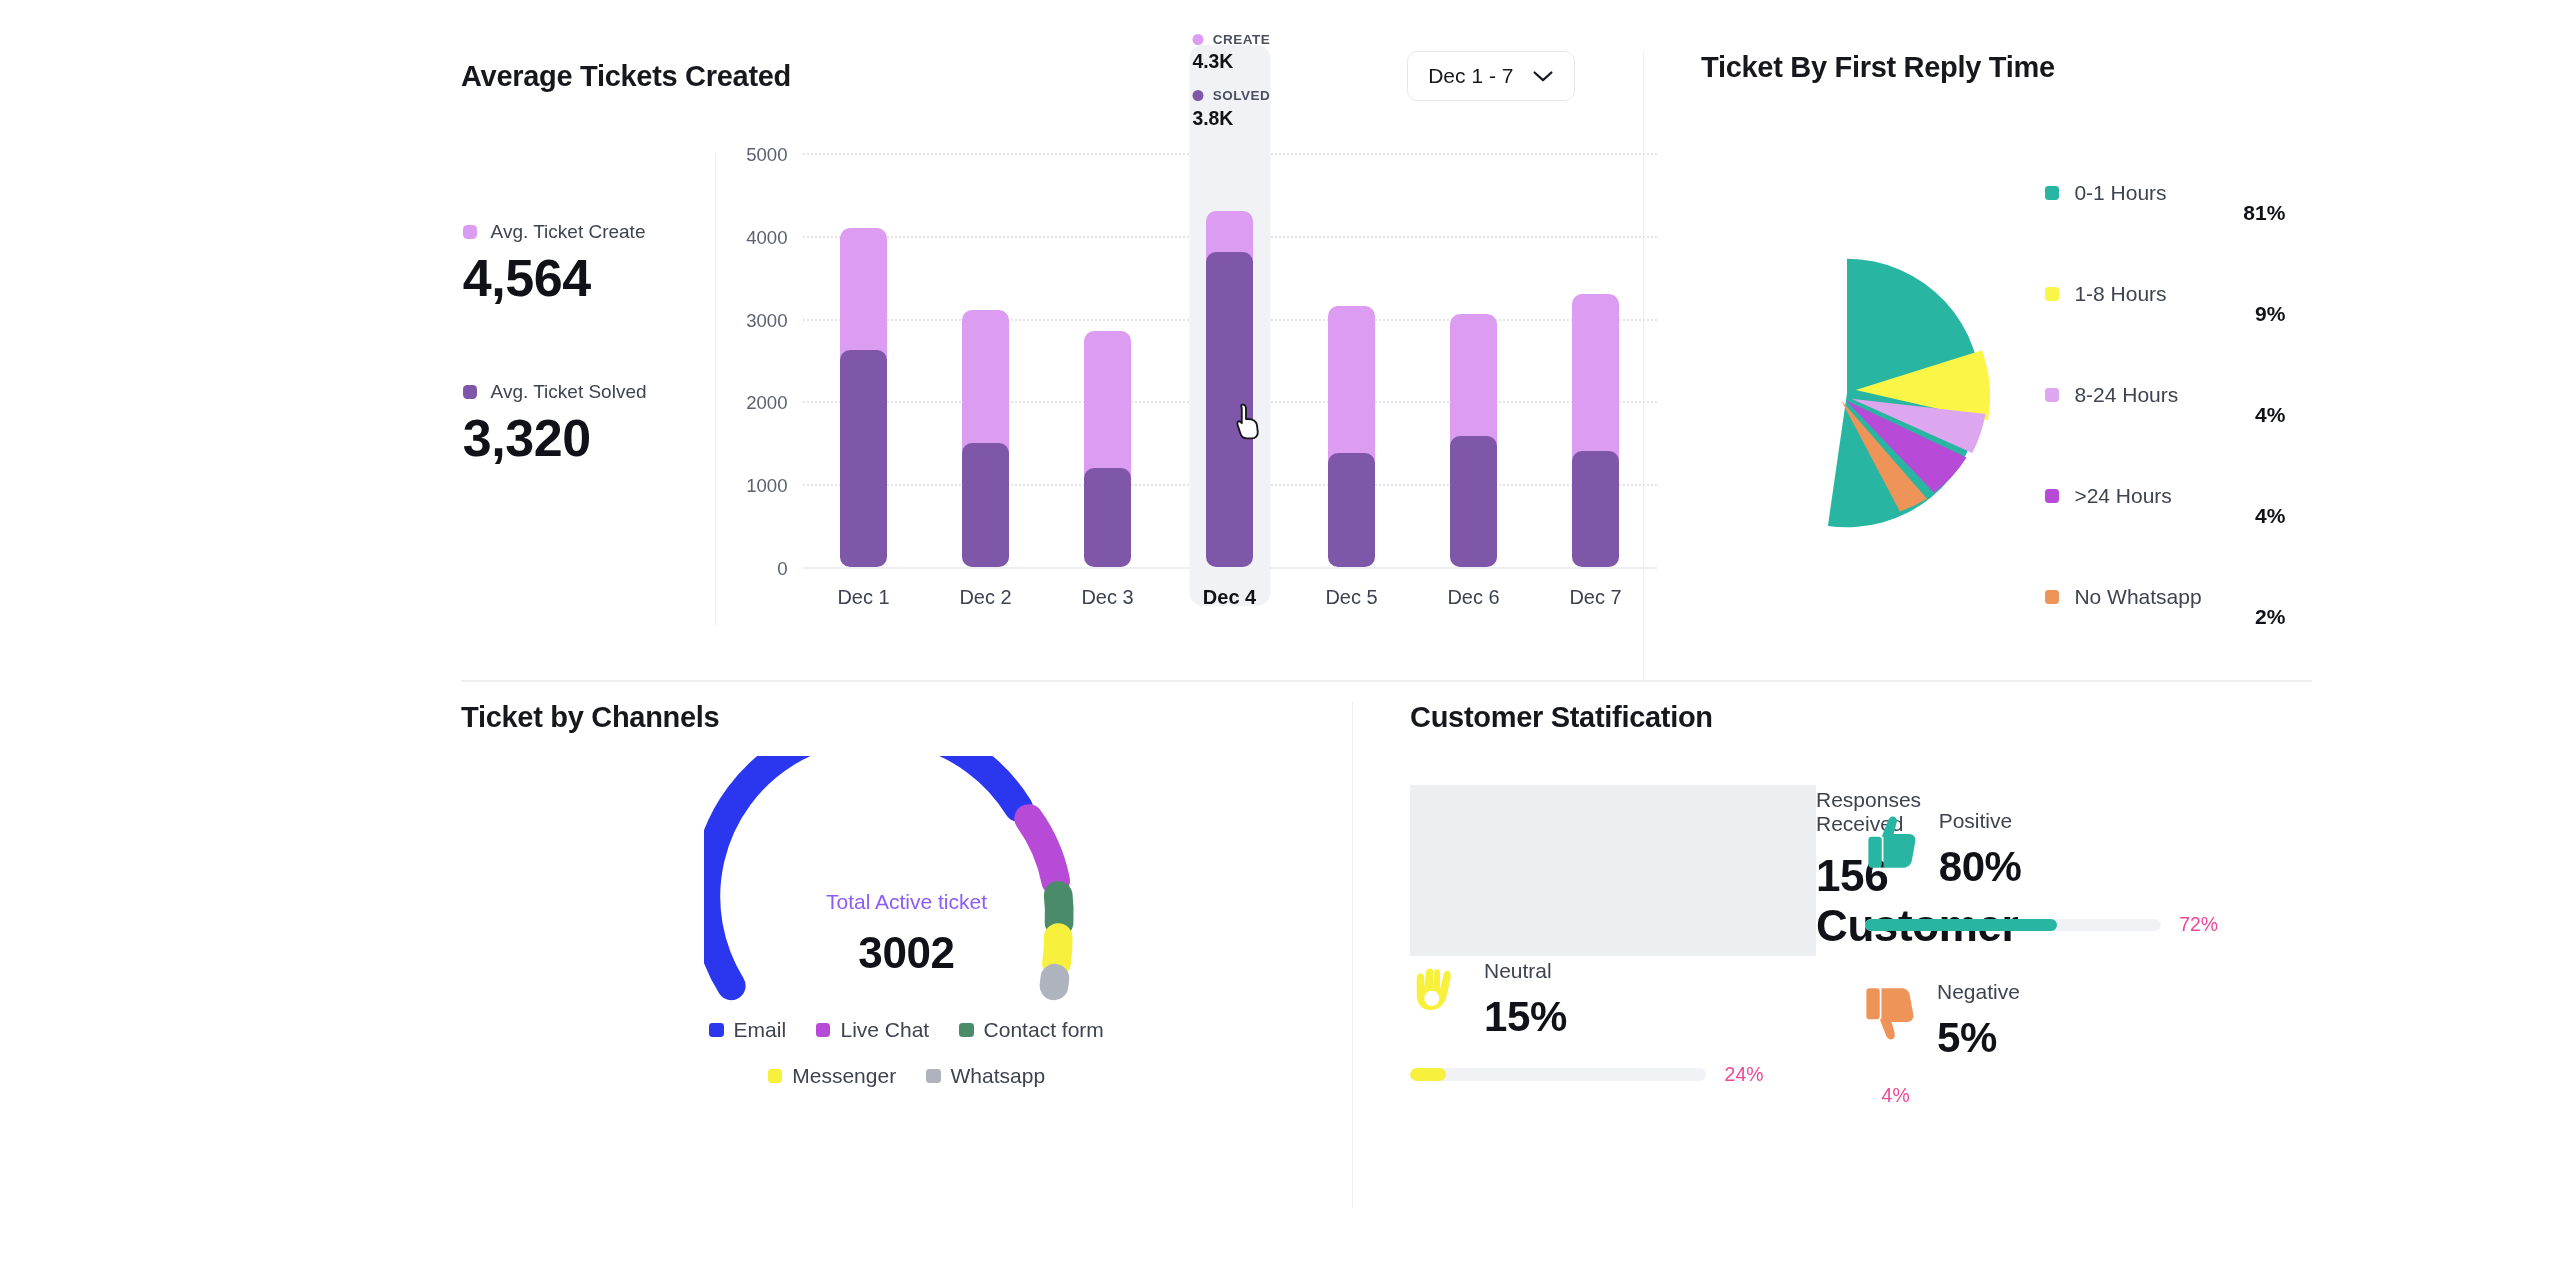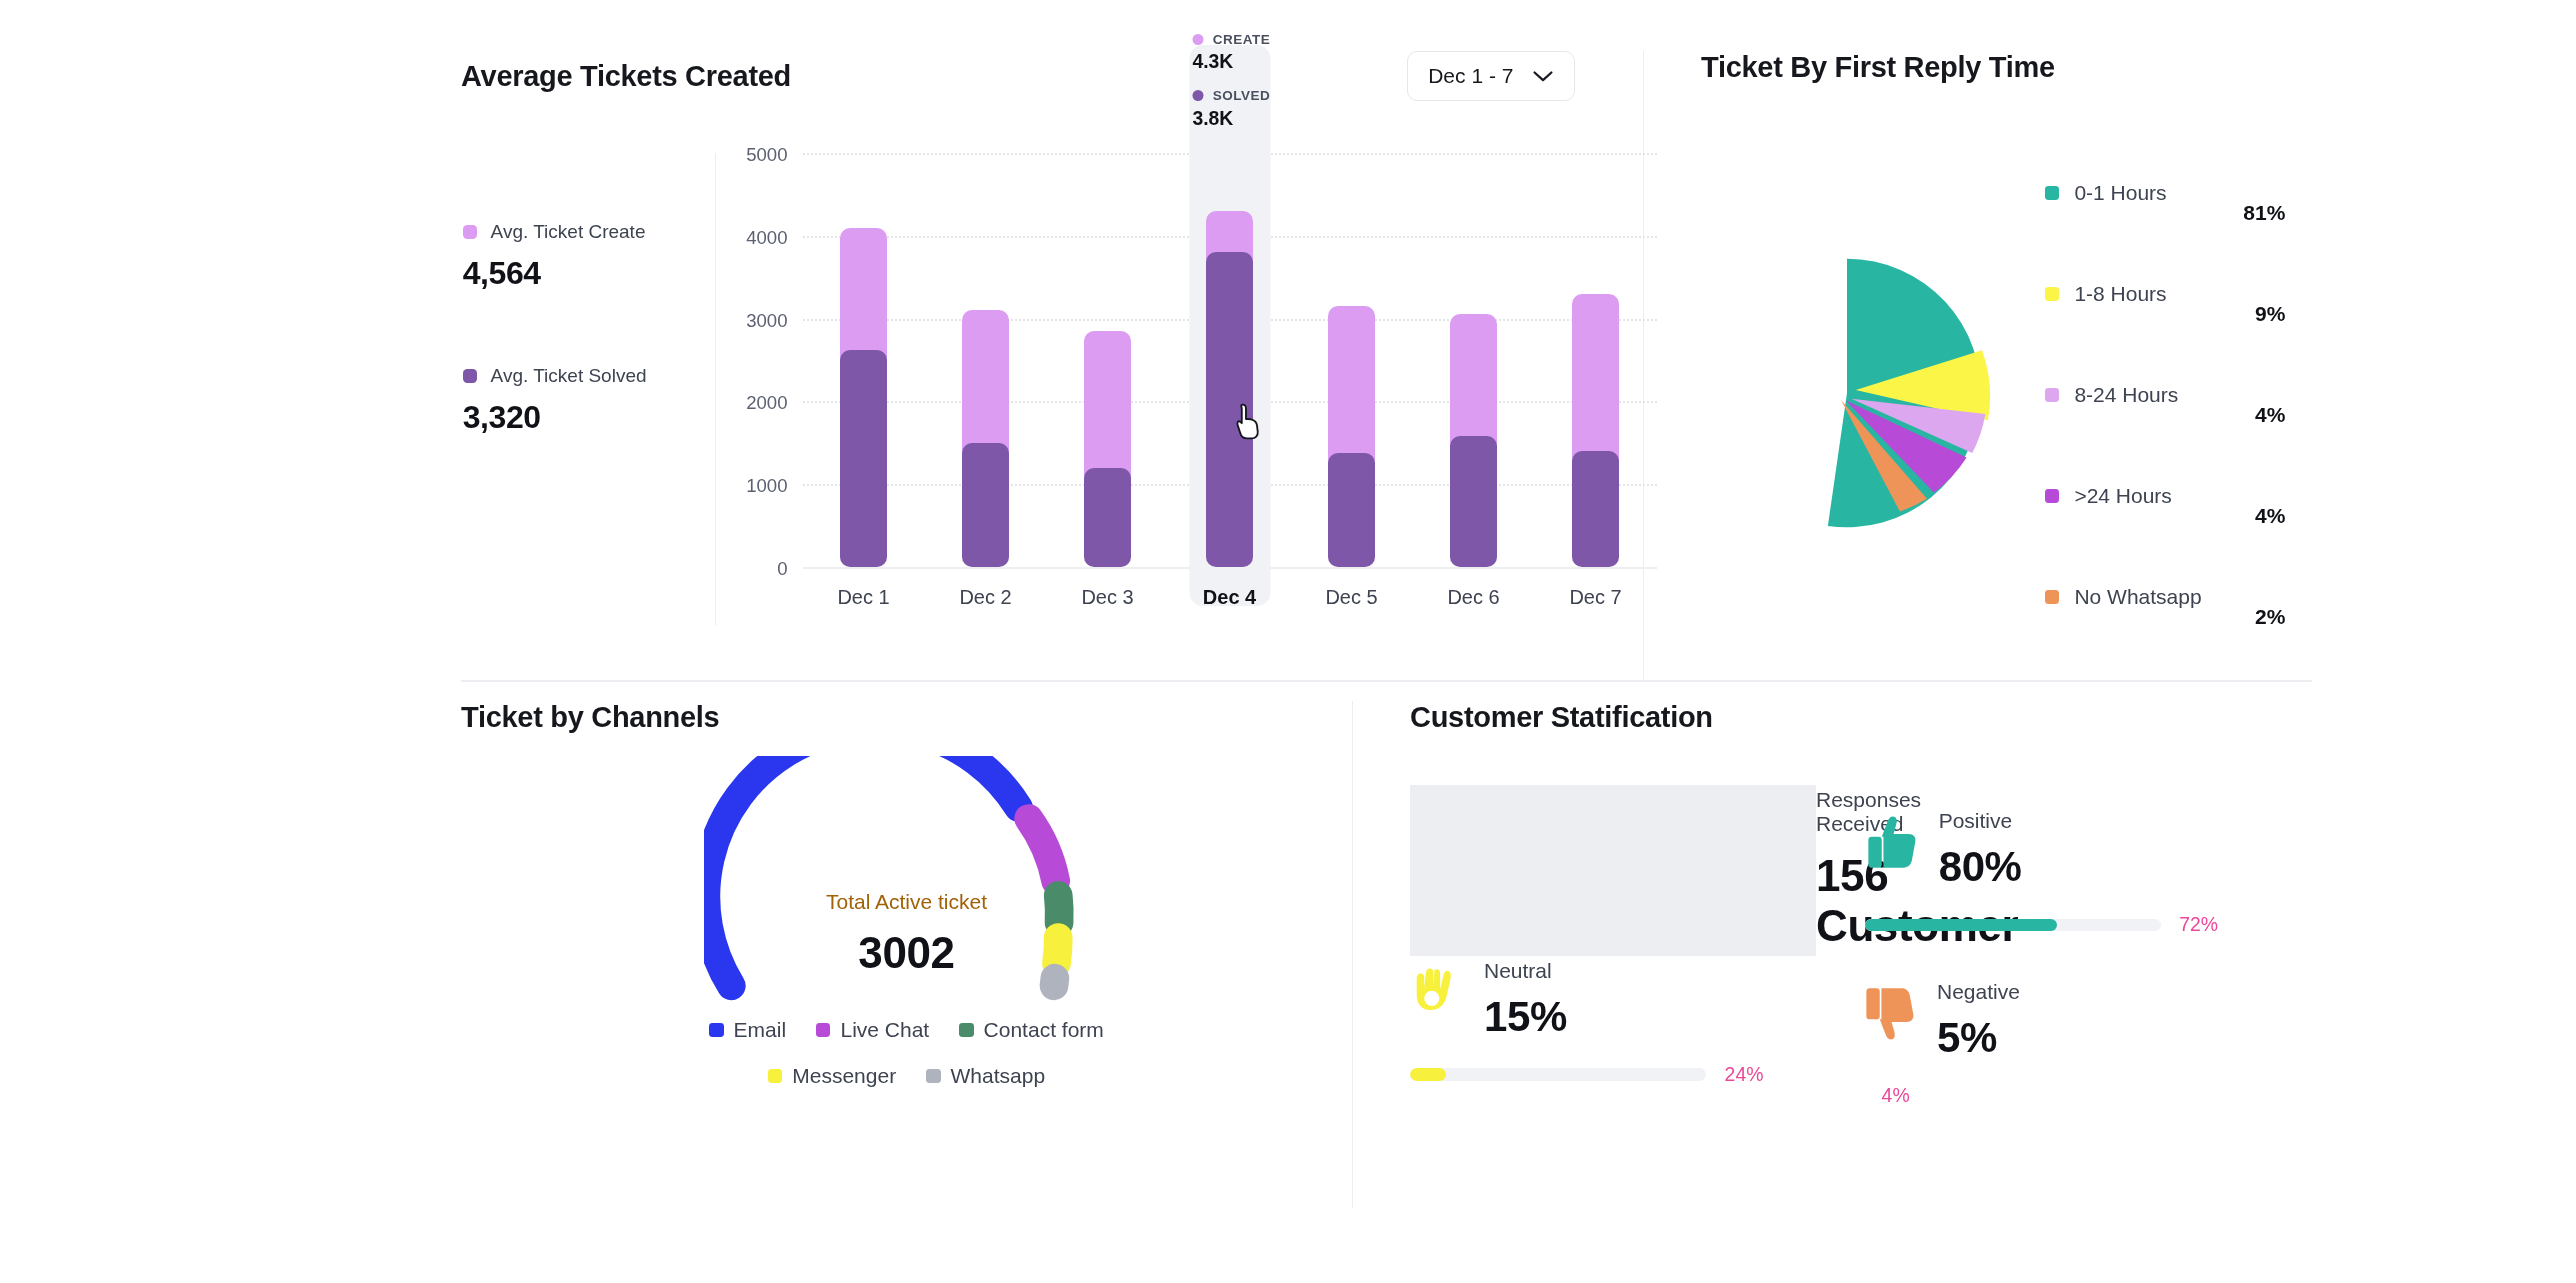--- a/index.html
+++ b/index.html
@@ -55,22 +55,22 @@
     width: 254px;
     padding-left: 1.7px;
     padding-top: 68px;
     flex-shrink: 0;
   }
   .legend-block { margin-bottom: 73px; }
   .legend-head { display: flex; align-items: center; gap: 13.5px; }
   .legend-dot { width: 14.4px; height: 14.4px; border-radius: 4.2px; flex-shrink: 0; }
   .legend-label { font-size: 19px; color: #3d4350; }
   .legend-value {
-    font-size: 32px; font-weight: 700; letter-spacing: -0.4px;
-    margin-top: 12px; color: #101218;
+    font-size: 52px; font-weight: 700; letter-spacing: -0.4px;
+    margin-top: 5px; color: #101218;
   }
 
   
   .chart-wrap {
     position: relative;
     flex: 1;
     border-left: 1.7px solid #eceef1;
     padding-left: 8.5px;
   }
   .plot {
@@ -182,21 +182,21 @@
 
   .gauge-area {
     position: relative;
     margin: 22px auto 0 auto;
     width: 406px; height: 245px;
   }
   .gauge-center {
     position: absolute; left: 0; right: 0;
     top: 134px; text-align: center;
   }
-  .gauge-caption { font-size: 21px; color: #a16207; }
+  .gauge-caption { font-size: 21px; color: #8b5cf6; }
   .gauge-number {
     font-size: 44px; font-weight: 700; letter-spacing: -0.4px;
     margin-top: 13.5px; color: #101218;
   }
   .ch-legend { margin-top: 17px; }
   .ch-legend-line {
     display: flex; justify-content: center; align-items: center;
     gap: 30px; margin-bottom: 22px;
   }
   .ch-item { display: flex; align-items: center; gap: 10px; }

